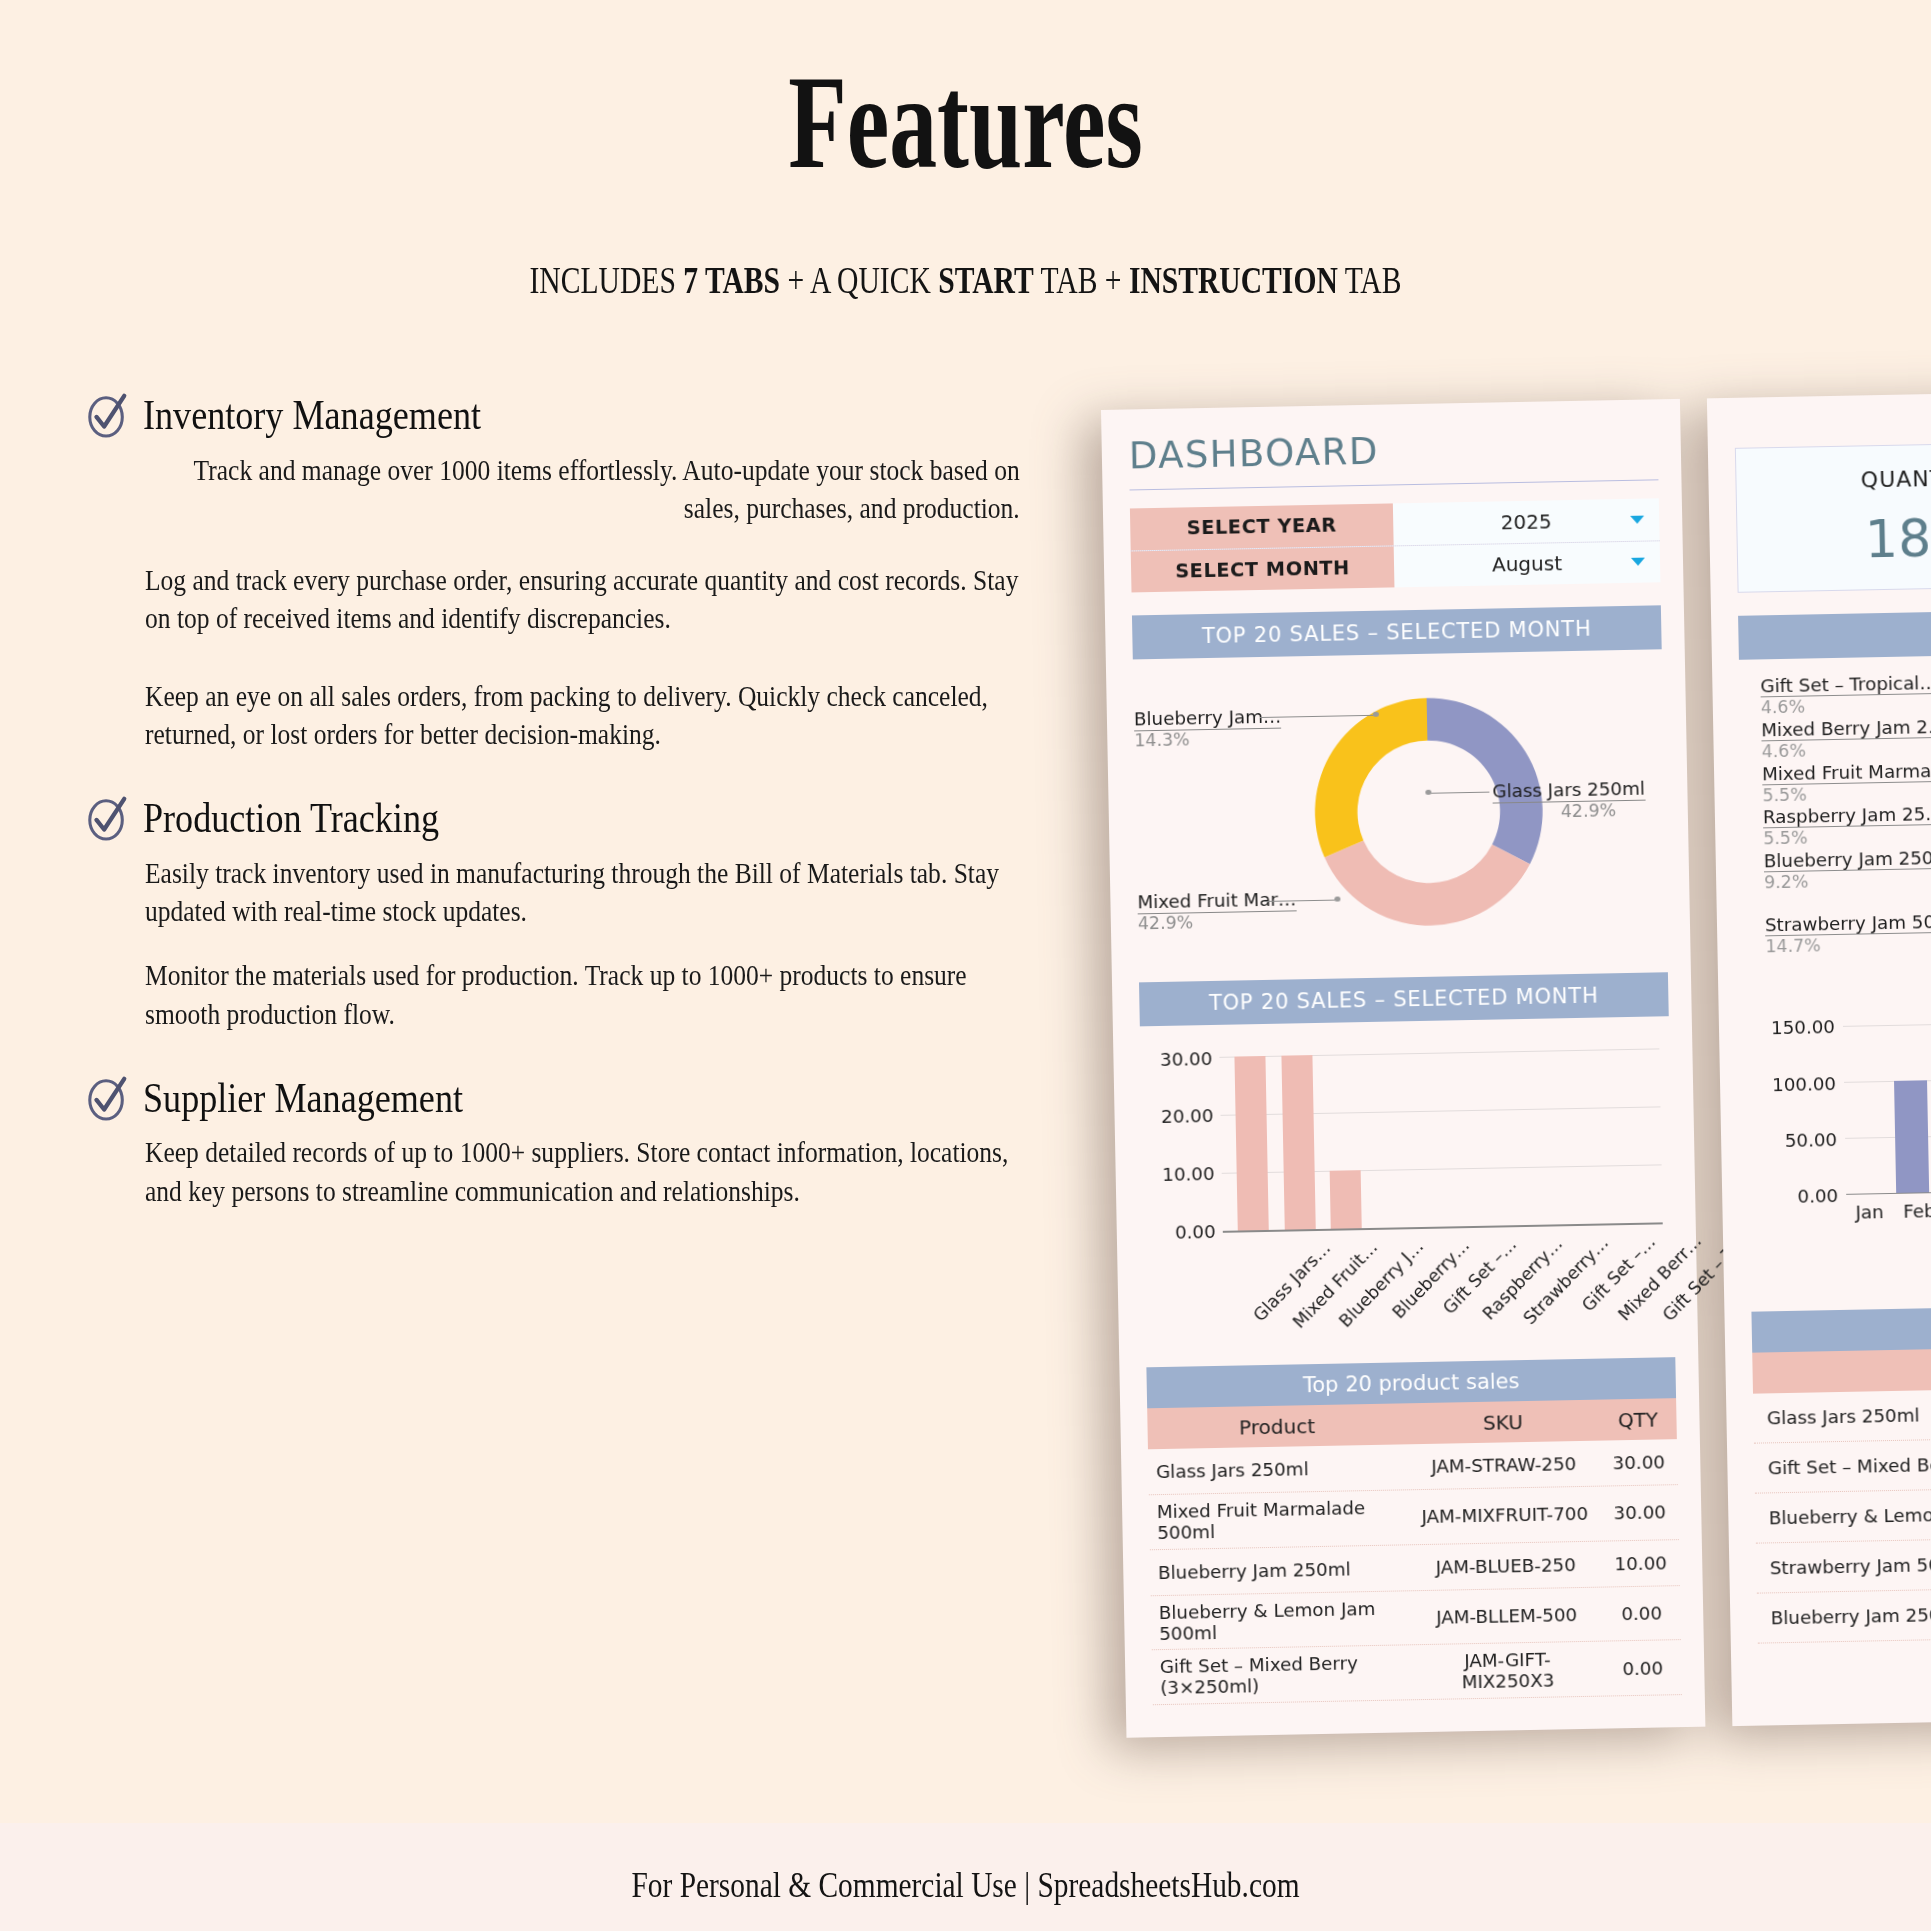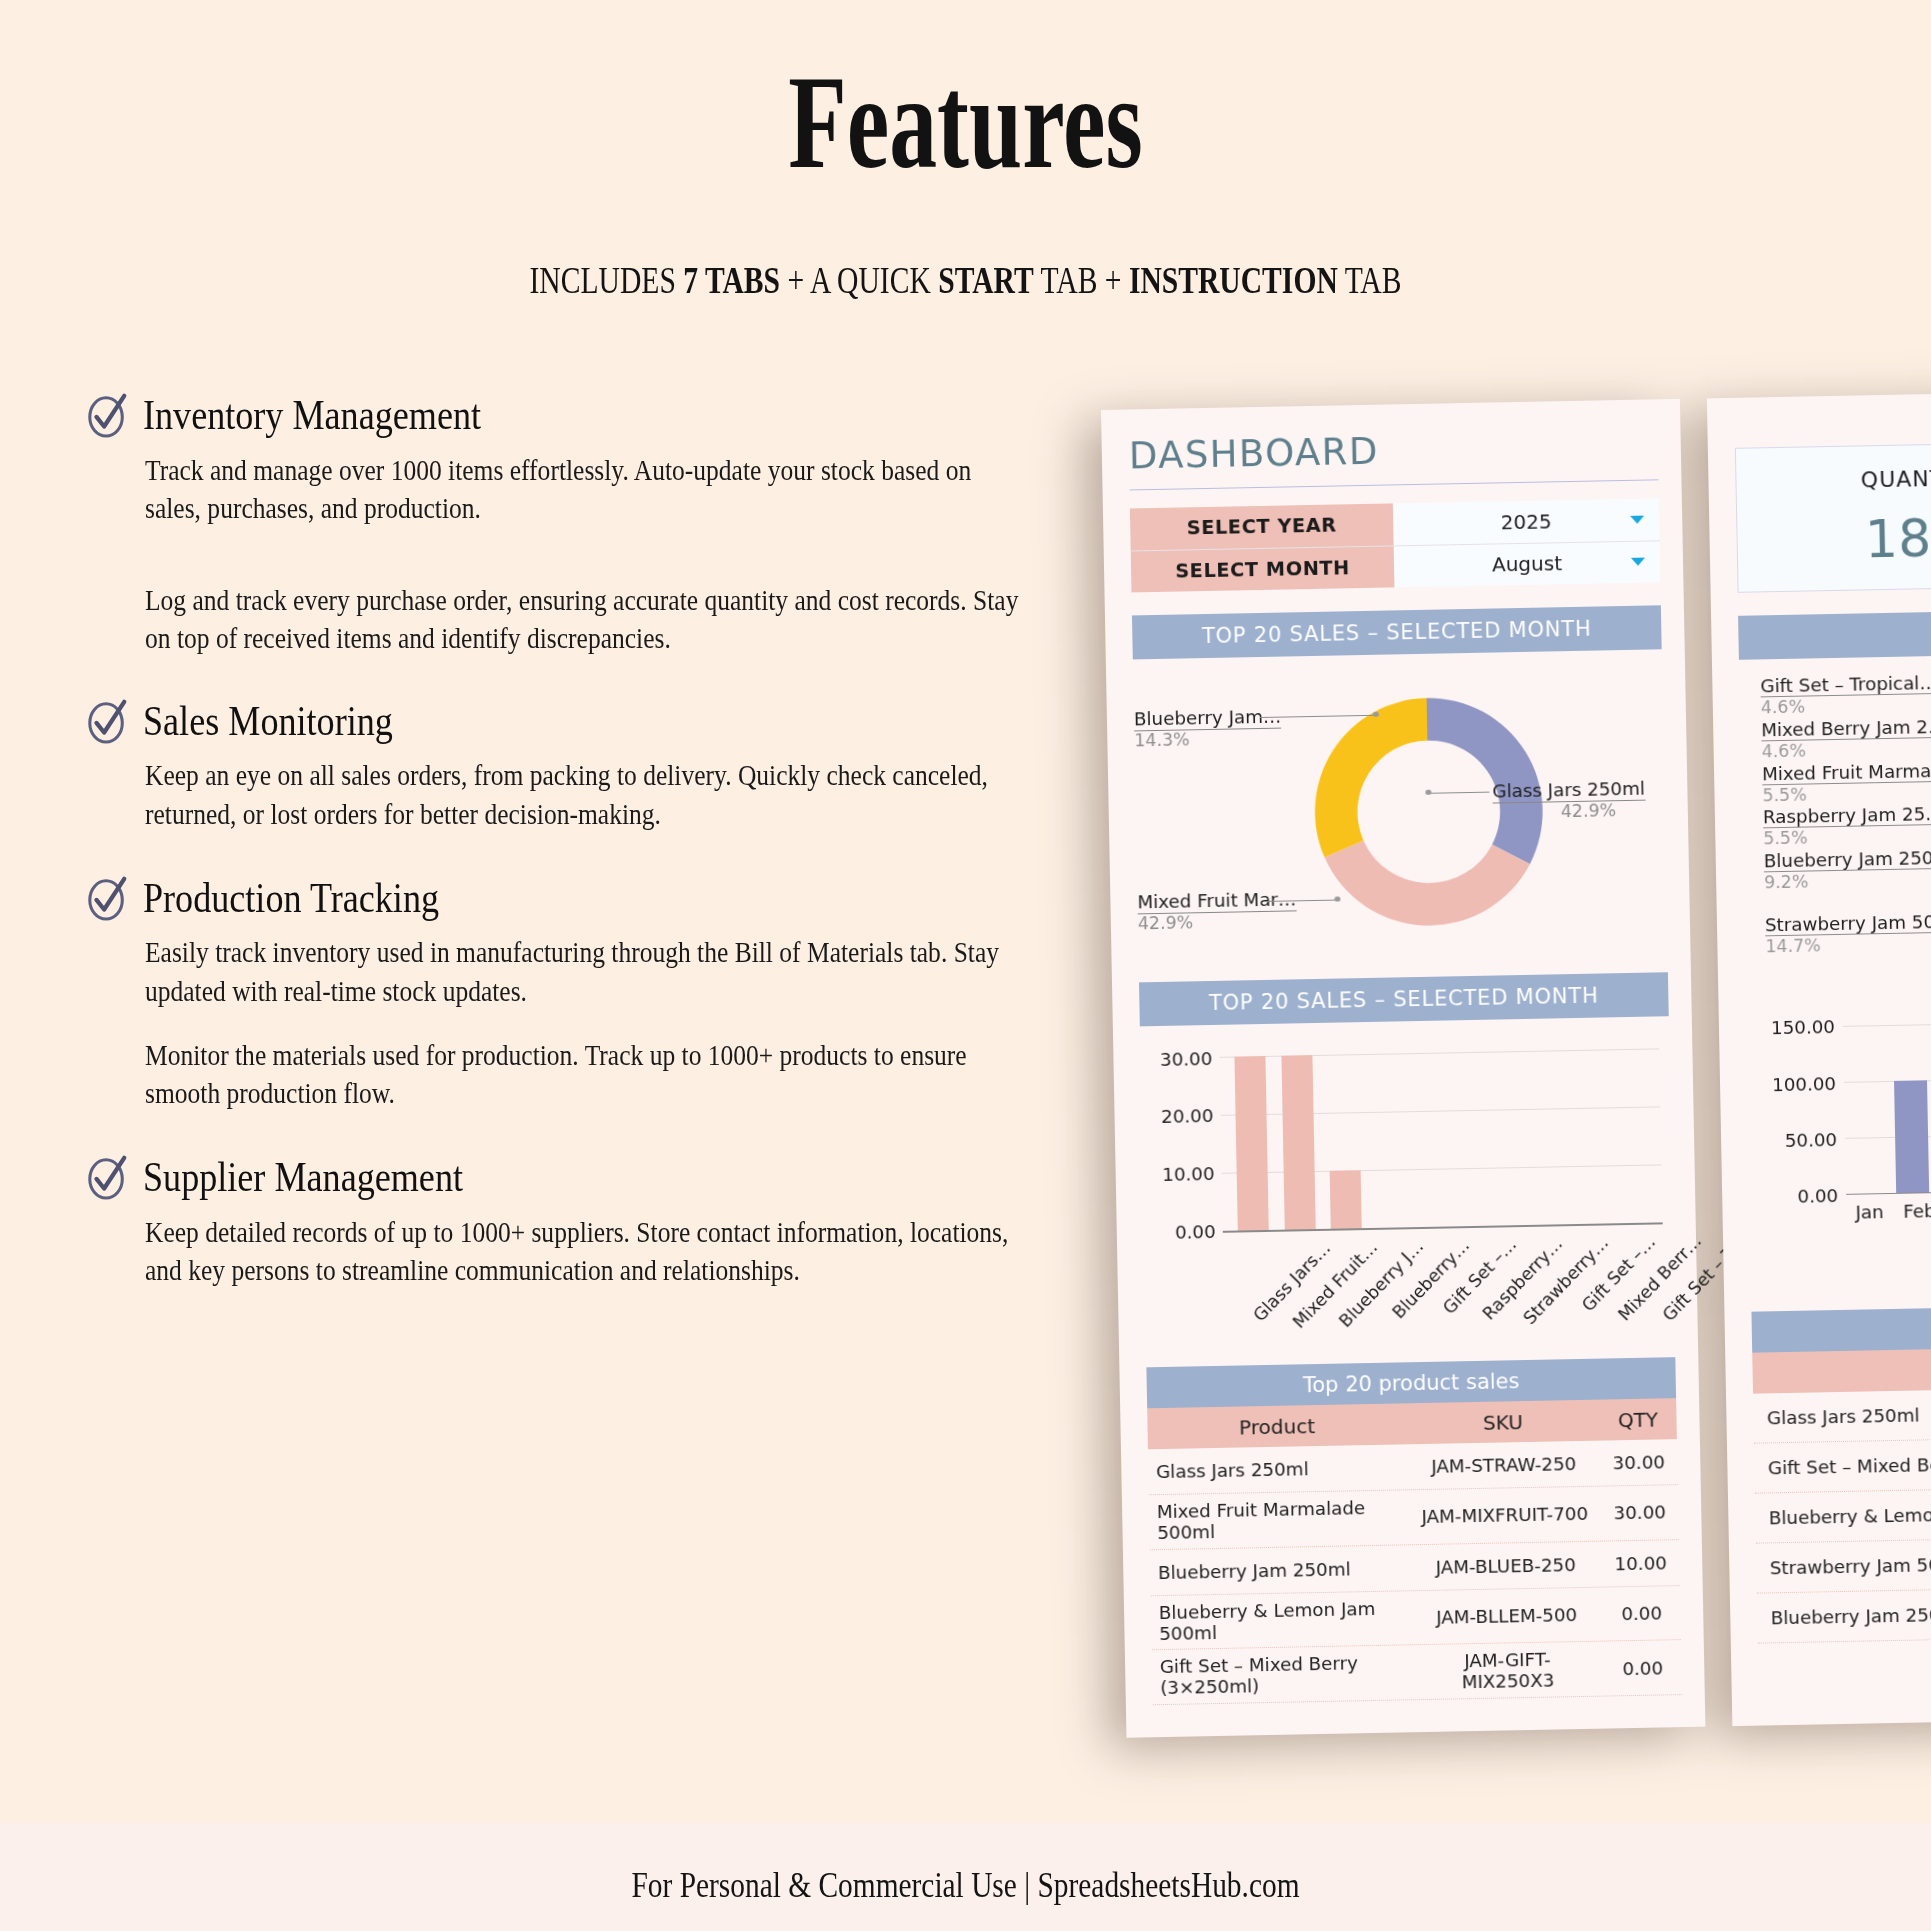--- a/index.html
+++ b/index.html
@@ -92,21 +92,21 @@
     margin-left: 60px;
     font-size: 29px;
     line-height: 1.32;
     color: #1a1a1a;
     transform: scaleX(0.88);
     transform-origin: left top;
     width: 994px;
   }
 
   
-  .feature.f0 { margin-bottom: 54px; }
+  .feature.f0 { margin-bottom: 34px; text-align: right; }
   .feature.f1 { margin-bottom: 39px; }
   .feature.f2 { margin-bottom: 41px; }
   .feature.f3 { margin-bottom: 26px; }
   .feature.f4 { margin-bottom: 41px; }
 
   
   .footer-text {
     position: absolute;
     bottom: 25px;
     left: 0; right: 0;
@@ -324,29 +324,20 @@
       <span class="feature-title">Inventory Management</span>
     </div>
     <div class="feature-desc">Track and manage over 1000 items effortlessly. Auto-update your stock based on sales, purchases, and production.</div>
   </div>
 
   <div class="feature f1">
     <div class="feature-desc">Log and track every purchase order, ensuring accurate quantity and cost records. Stay on top of received items and identify discrepancies.</div>
   </div>
 
   <div class="feature f2">
-    <div class="feature-head">
-      <span class="check-icon">
-        <svg viewBox="0 0 46 50">
-            <ellipse cx="22" cy="27" rx="17" ry="20" fill="none" stroke="#5B5F80" stroke-width="3.2"></ellipse>
-            <path d="M12 27 L20 37 L41 5" fill="none" stroke="#4E5270" stroke-width="4.5" stroke-linecap="round" stroke-linejoin="round"></path>
-          </svg>
-      </span>
-      <span class="feature-title">Sales Monitoring</span>
-    </div>
     <div class="feature-desc">Keep an eye on all sales orders, from packing to delivery. Quickly check canceled, returned, or lost orders for better decision-making.</div>
   </div>
 
   <div class="feature f3">
     <div class="feature-head">
       <span class="check-icon">
         <svg viewBox="0 0 46 50">
             <ellipse cx="22" cy="27" rx="17" ry="20" fill="none" stroke="#5B5F80" stroke-width="3.2"></ellipse>
             <path d="M12 27 L20 37 L41 5" fill="none" stroke="#4E5270" stroke-width="4.5" stroke-linecap="round" stroke-linejoin="round"></path>
           </svg>

